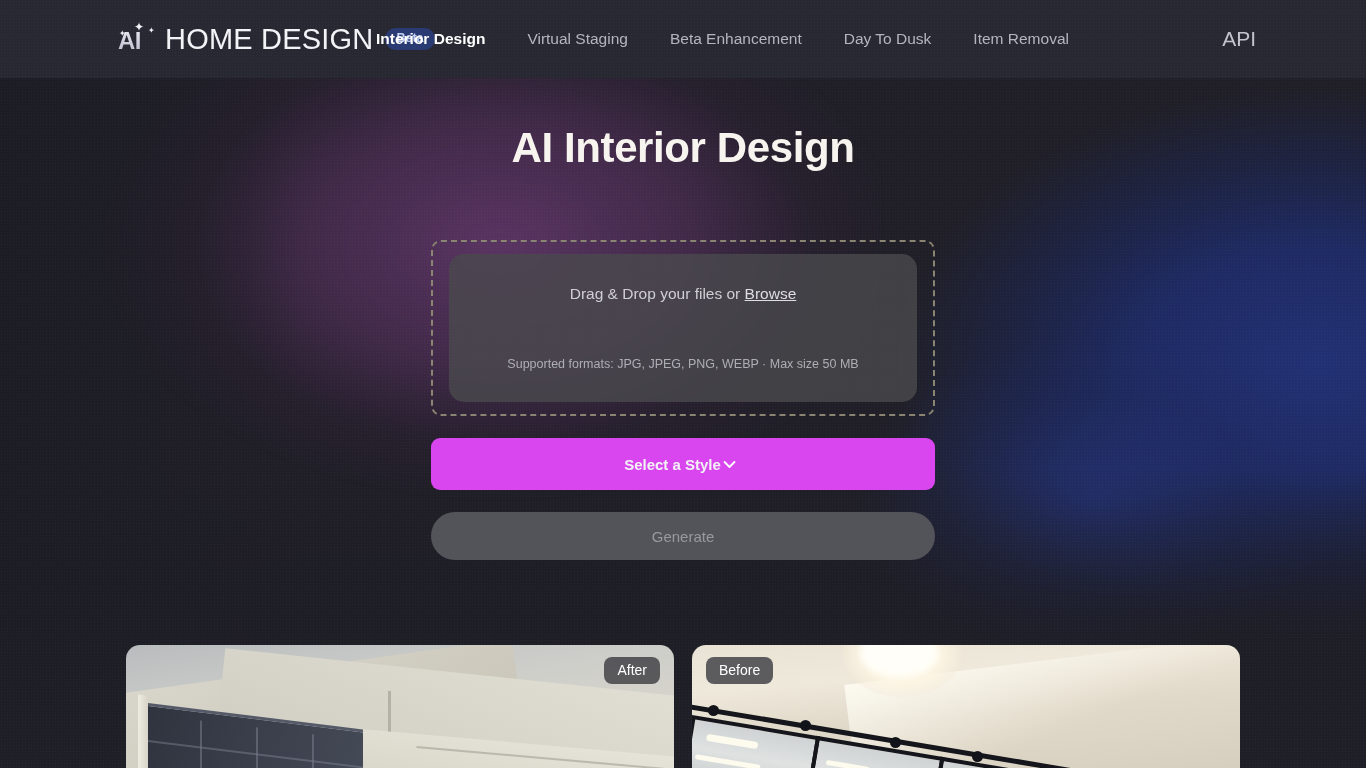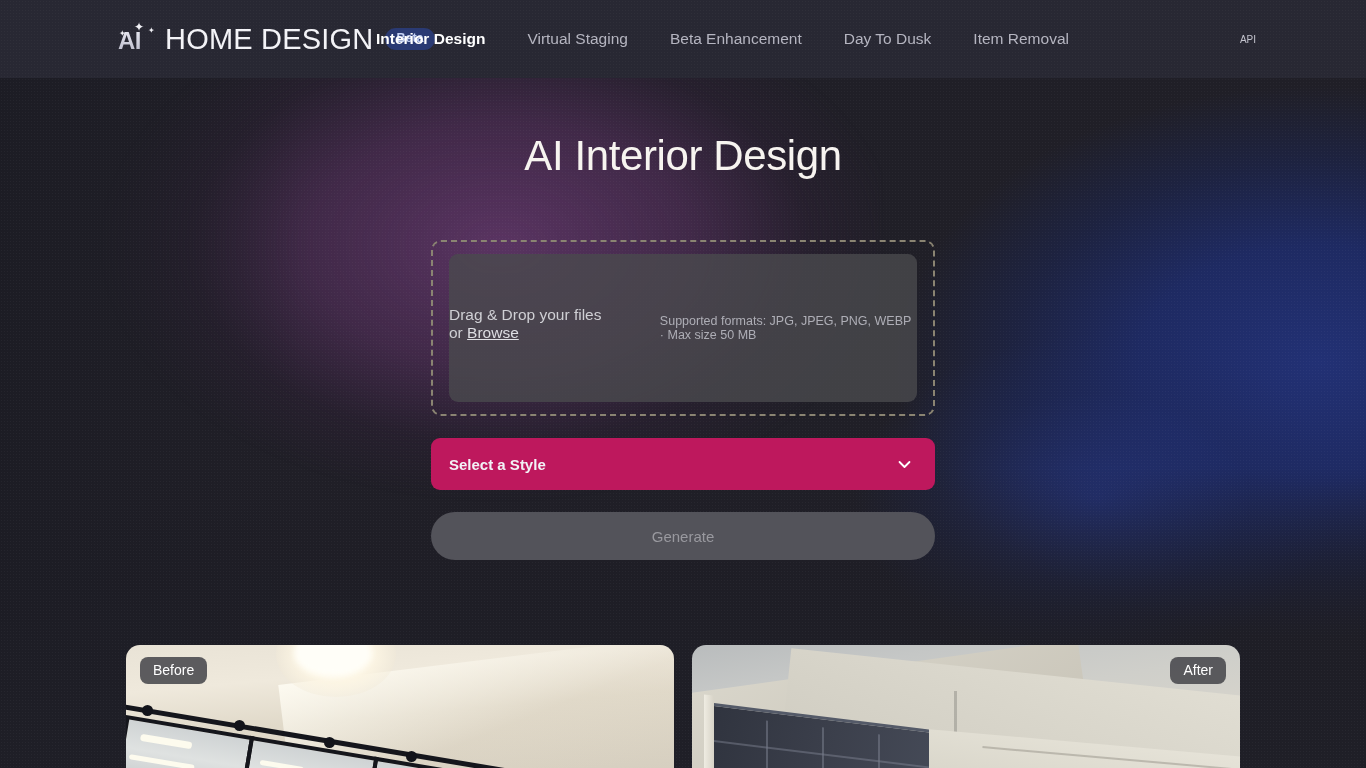--- a/index.html
+++ b/index.html
@@ -165,33 +165,33 @@
     cursor: pointer;
   }
   .nav-link:last-child { margin-right: 0; }
   .nav-link.active {
     color: #ffffff;
     font-weight: 700;
   }
   .nav-api {
     position: absolute;
     right: 110px;
-    font-size: 10px;
+    font-size: 21px;
     color: #c3c3cd;
     cursor: pointer;
   }
 
   
   .hero-title {
     position: absolute;
-    left: 0; top: 132px;
+    left: 0; top: 124px;
     width: 1366px;
     text-align: center;
     font-size: 42px;
-    font-weight: 400;
+    font-weight: 700;
     color: #f7f4f0;
     letter-spacing: -0.4px;
     z-index: 10;
   }
 
   .panel {
     position: absolute;
     left: 431px; top: 240px;
     width: 504px;
     z-index: 10;
@@ -208,23 +208,23 @@
     width: 504px;
     height: 176px;
     border: 2px dashed #8a8472;
     border-radius: 10px;
     padding: 12px 16px;
     display: flex;
   }
   .dropzone-inner {
     flex: 1;
     background: rgba(74,74,78,0.80);
-    border-radius: 9px;
-    display: flex;
-    flex-direction: row;
+    border-radius: 15px;
+    display: flex;
+    flex-direction: column;
     align-items: center;
     justify-content: center;
     cursor: pointer;
     gap: 45px;
   }
   .dz-line1 {
     font-size: 15.5px;
     color: #cfcfd4;
     margin-bottom: 9px;
   }
@@ -235,25 +235,25 @@
   }
   .dz-line2 {
     font-size: 12.5px;
     color: #aeaeb6;
   }
 
   .select-box {
     margin-top: 22px;
     width: 504px;
     height: 52px;
-    background: #be185d;
+    background: #d946ef;
     border-radius: 9px;
     display: flex;
     align-items: center;
-    justify-content: space-between;
+    justify-content: center;
     padding: 0 22px 0 18px;
     cursor: pointer;
   }
   .select-label {
     font-size: 15px;
     font-weight: 700;
     color: #f2f2f6;
   }
   .chev {
     width: 17px; height: 17px;
@@ -495,20 +495,38 @@
       <span class="select-label">Select a Style</span>
       <svg class="chev" viewBox="0 0 24 24" fill="none">
         <path d="M5 8.5 L12 15.5 L19 8.5" stroke="#ffffff" stroke-width="2.6" stroke-linecap="round" stroke-linejoin="round"></path>
       </svg>
     </div>
 
     <button class="generate-btn" disabled="">Generate</button>
   </div>
 
   <div class="compare">
+
+    <div class="card">
+      <div class="img-after">
+        <div class="af-ceilA"></div>
+        <div class="af-ceilB"></div>
+        <div class="af-edge"></div>
+        <div class="af-wallR"></div>
+        <div class="af-shelfline"></div>
+        <div class="af-frame"></div>
+        <div class="af-wardrobe">
+          <div class="af-wtrim"></div>
+          <div class="af-wpanel" style="left:52px;"></div>
+          <div class="af-wpanel" style="left:108px;"></div>
+          <div class="af-wpanel" style="left:164px;"></div>
+        </div>
+      </div>
+      <span class="badge right">After</span>
+    </div>
 
     <div class="card">
       <div class="img-before">
         <div class="bf-cornerband"></div>
         <div class="bf-glow"></div>
         <div class="bf-glow2"></div>
         <div class="bf-doors">
           <div class="bf-door" style="left:0px;">
             <div class="bf-tube" style="left:14px; top:12px; width:52px; height:7px;"></div>
             <div class="bf-tube" style="left:6px; top:34px; width:66px; height:5px;"></div>
@@ -522,33 +540,15 @@
         </div>
         <div class="bf-rail"></div>
         <div class="bf-knob" style="left:16px;  top:60px;"></div>
         <div class="bf-knob" style="left:108px; top:75px;"></div>
         <div class="bf-knob" style="left:198px; top:92px;"></div>
         <div class="bf-knob" style="left:280px; top:106px;"></div>
       </div>
       <span class="badge left">Before</span>
     </div>
 
-    <div class="card">
-      <div class="img-after">
-        <div class="af-ceilA"></div>
-        <div class="af-ceilB"></div>
-        <div class="af-edge"></div>
-        <div class="af-wallR"></div>
-        <div class="af-shelfline"></div>
-        <div class="af-frame"></div>
-        <div class="af-wardrobe">
-          <div class="af-wtrim"></div>
-          <div class="af-wpanel" style="left:52px;"></div>
-          <div class="af-wpanel" style="left:108px;"></div>
-          <div class="af-wpanel" style="left:164px;"></div>
-        </div>
-      </div>
-      <span class="badge right">After</span>
-    </div>
-
   </div>
 
 </div>
 
 </body></html>

